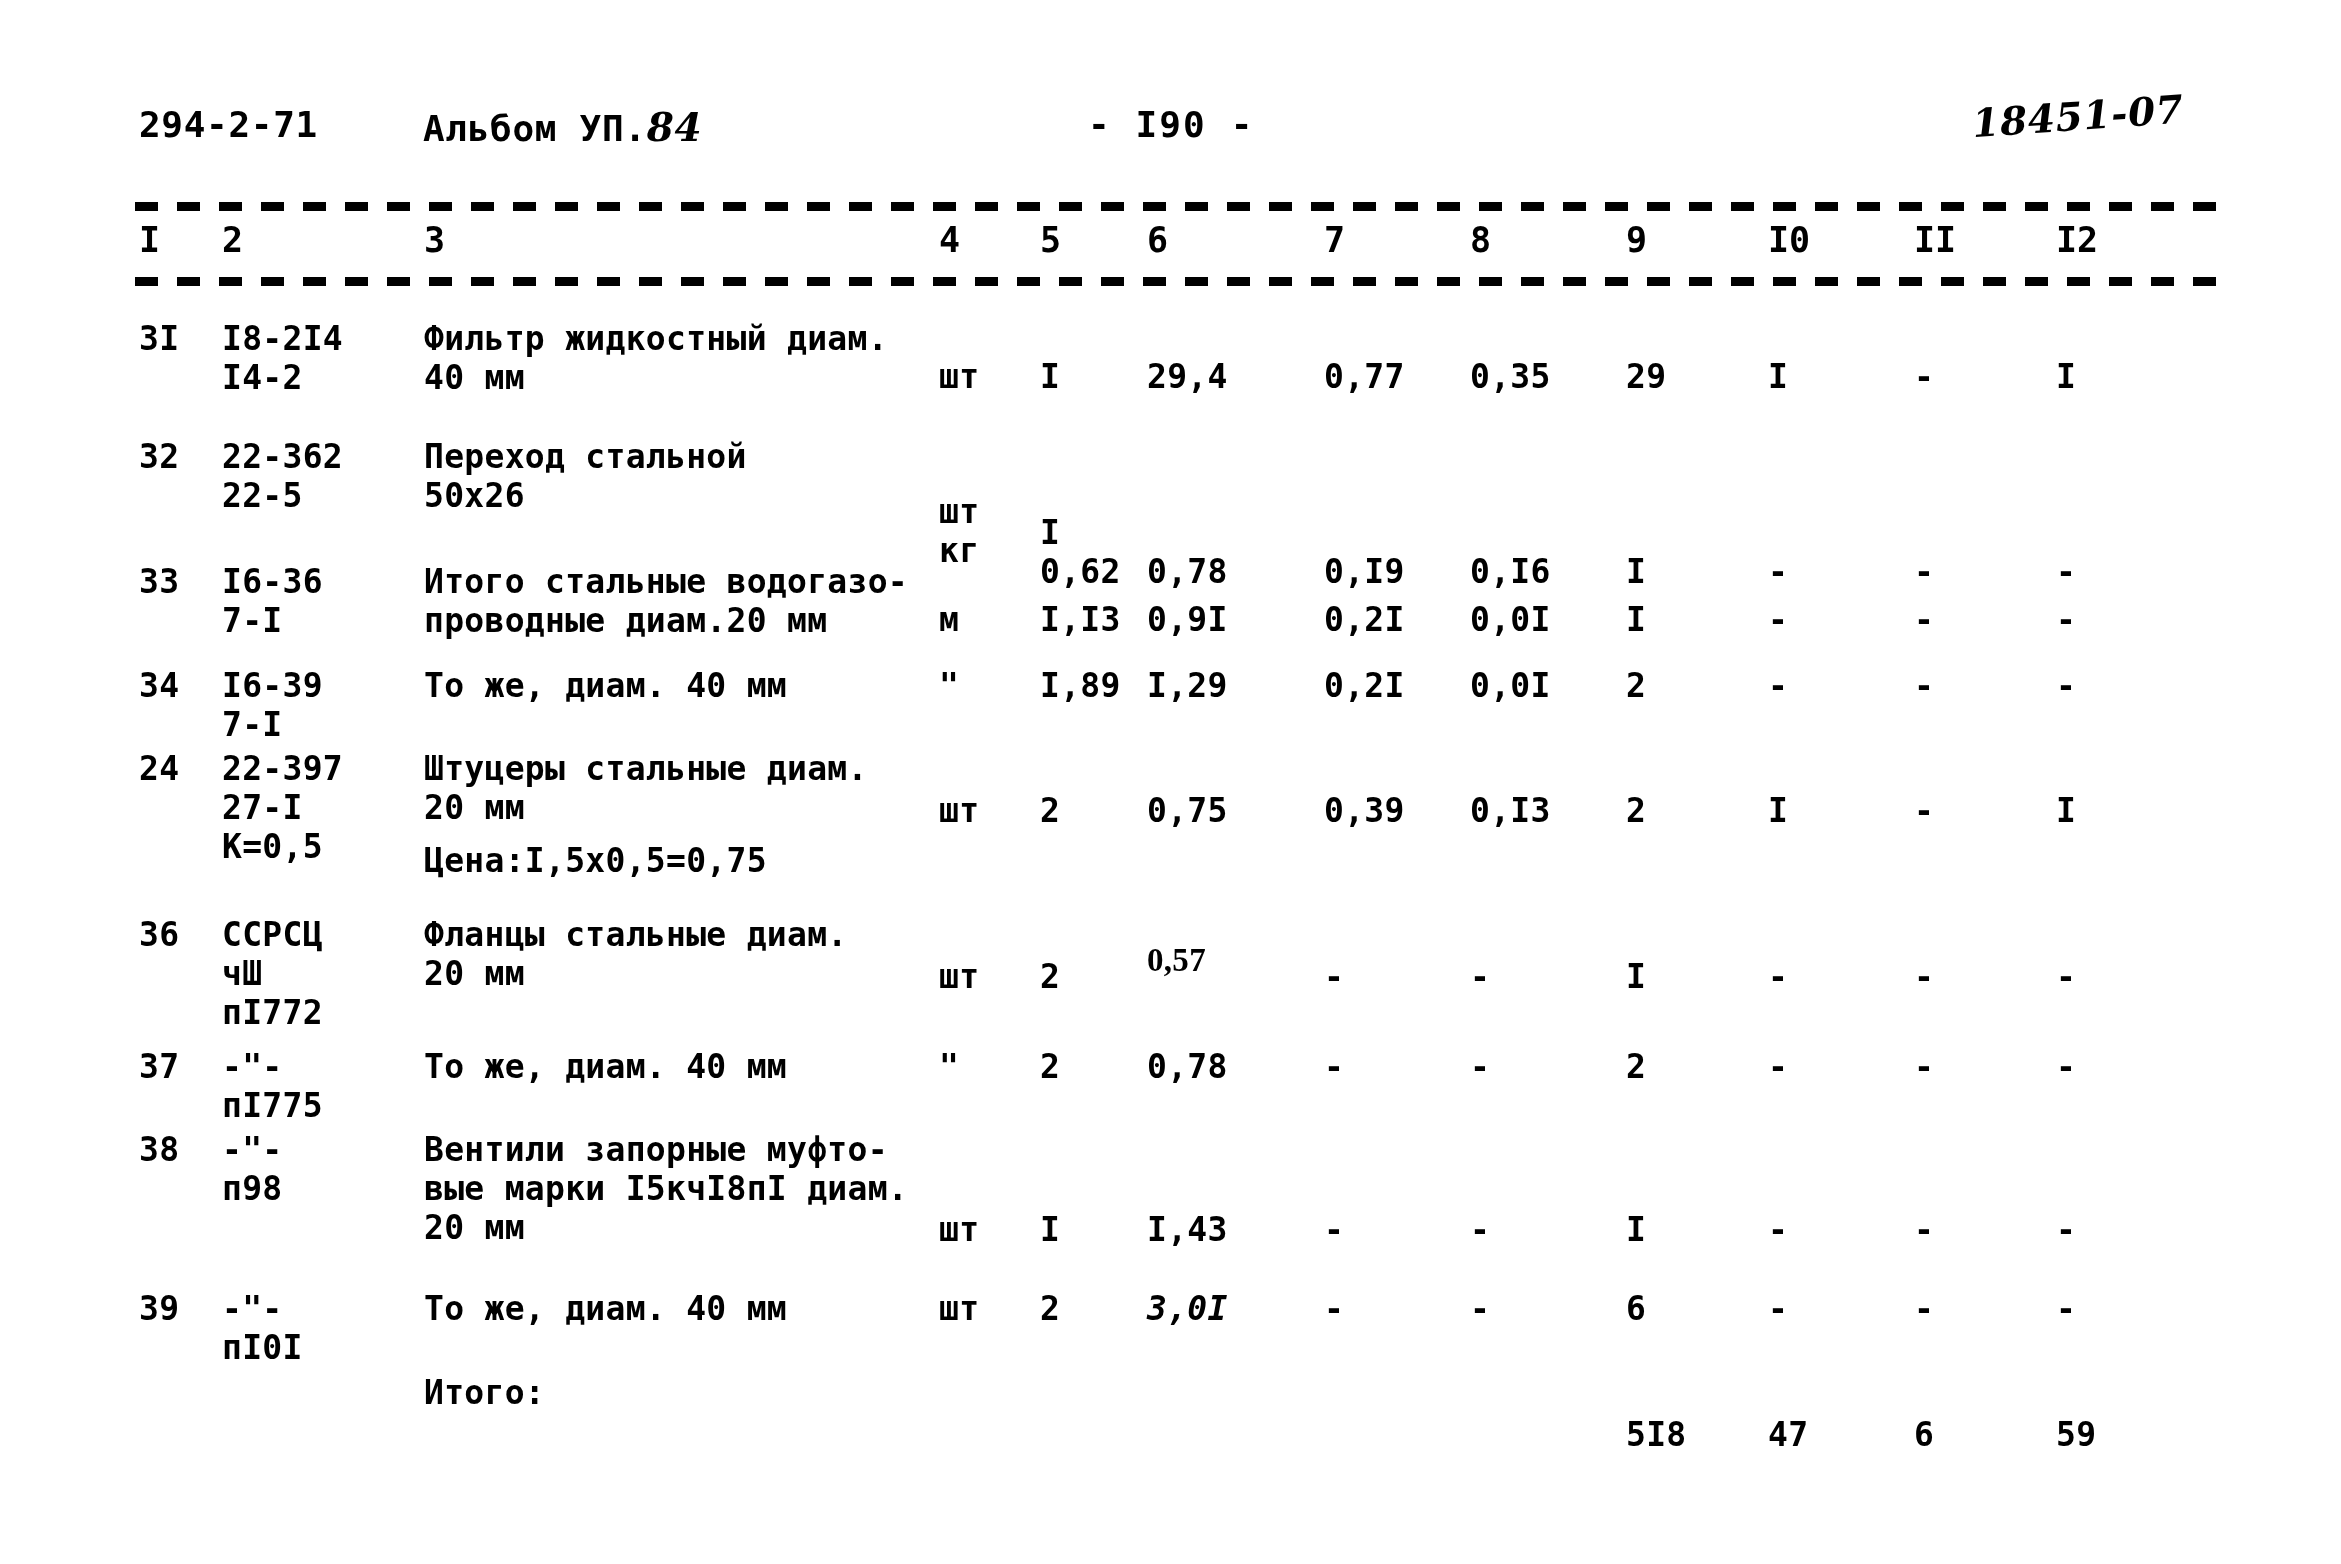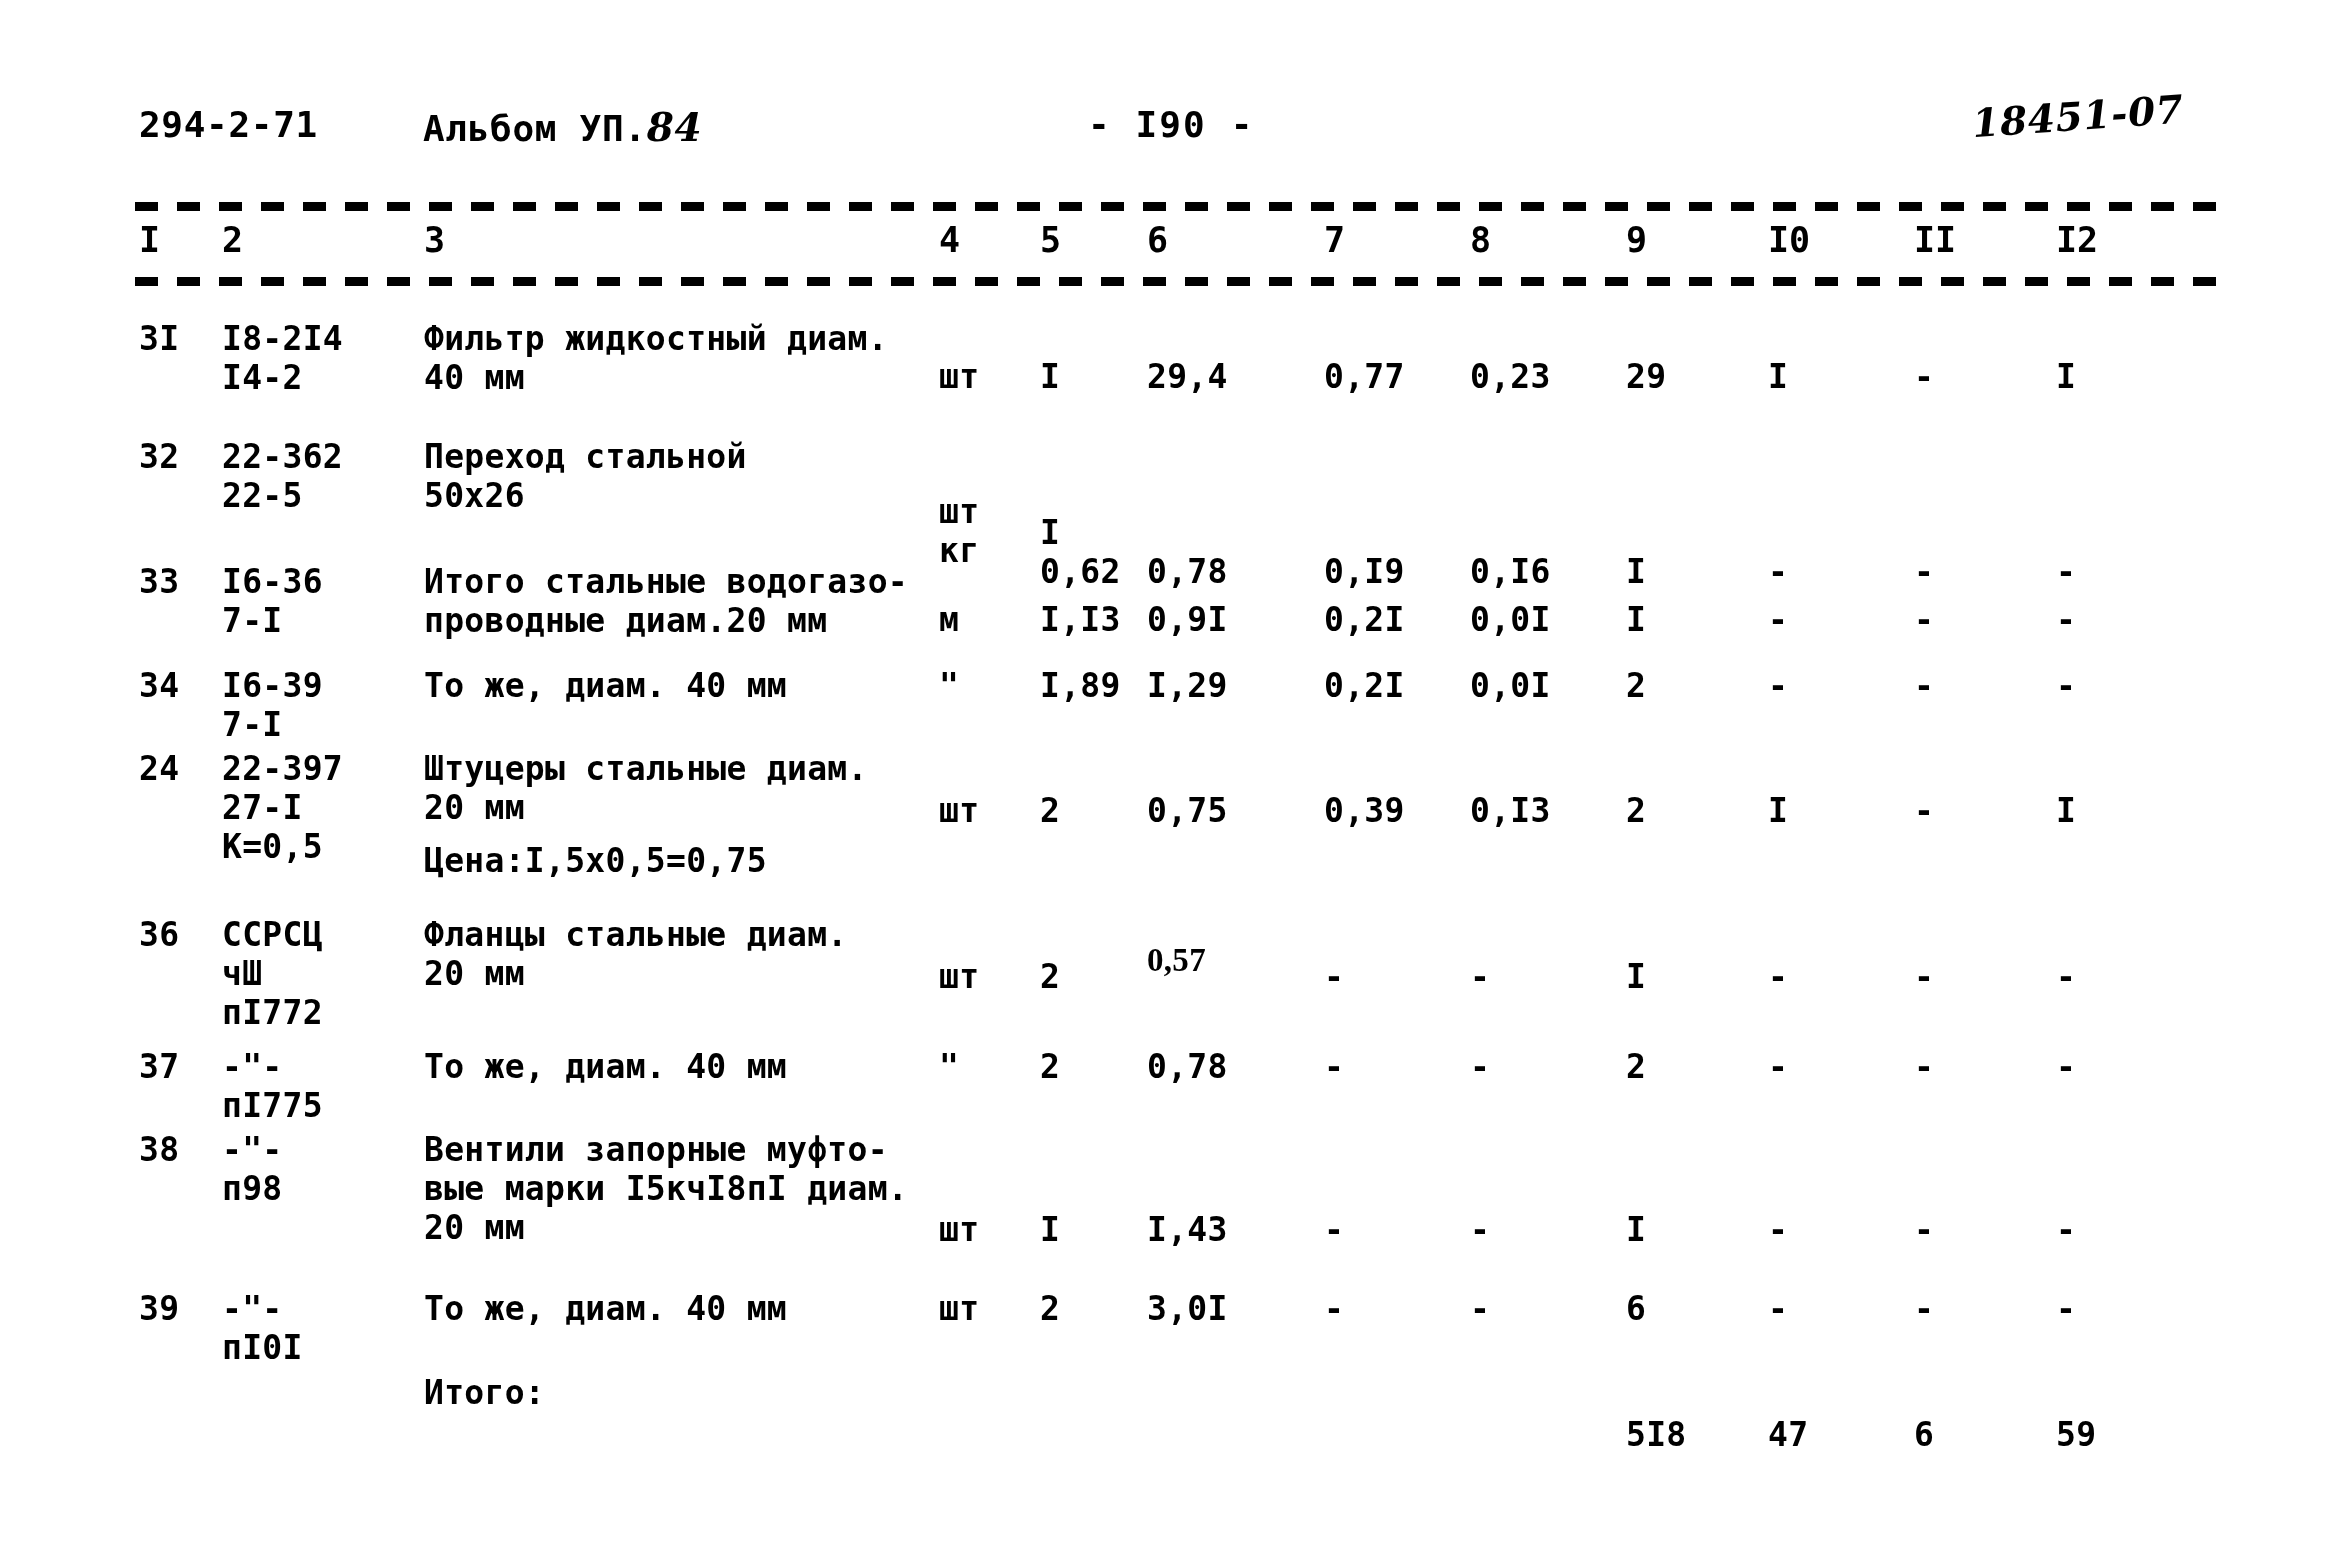--- a/index.html
+++ b/index.html
@@ -171,21 +171,21 @@
       <div class="row" style="position: absolute; top: 14px;">
         <div class="cell c-no" style="top: 0px;">3I</div>
         <div class="cell c-code" style="top: 0px;">I8-2I4
 I4-2</div>
         <div class="cell c-desc" style="top: 0px;">Фильтр жидкостный диам.
 40 мм</div>
         <div class="cell c-unit" style="top: 38px;">шт</div>
         <div class="cell c-q" style="top: 38px;">I</div>
         <div class="cell c-v6" style="top: 38px;">29,4</div>
         <div class="cell c-v7" style="top: 38px;">0,77</div>
-        <div class="cell c-v8" style="top: 38px;">0,23</div>
+        <div class="cell c-v8" style="top: 38px;">0,35</div>
         <div class="cell c-v9" style="top: 38px;">29</div>
         <div class="cell c-v10" style="top: 38px;">I</div>
         <div class="cell c-v11" style="top: 38px;">-</div>
         <div class="cell c-v12" style="top: 38px;">I</div>
       </div>
       <div class="row" style="position: absolute; top: 132px;">
         <div class="cell c-no" style="top: 0px;">32</div>
         <div class="cell c-code" style="top: 0px;">22-362
 22-5</div>
         <div class="cell c-desc" style="top: 0px;">Переход стальной
@@ -299,21 +299,21 @@
         <div class="cell c-v11" style="top: 80px;">-</div>
         <div class="cell c-v12" style="top: 80px;">-</div>
       </div>
       <div class="row" style="position: absolute; top: 984px;">
         <div class="cell c-no" style="top: 0px;">39</div>
         <div class="cell c-code" style="top: 0px;">-"-
 пI0I</div>
         <div class="cell c-desc" style="top: 0px;">То же, диам. 40 мм</div>
         <div class="cell c-unit" style="top: 0px;">шт</div>
         <div class="cell c-q" style="top: 0px;">2</div>
-        <div class="cell c-v6" style="top: 0px;">3,0I</div>
+        <div class="cell c-v6" style="top: 0px; font-style: italic;">3,0I</div>
         <div class="cell c-v7" style="top: 0px;">-</div>
         <div class="cell c-v8" style="top: 0px;">-</div>
         <div class="cell c-v9" style="top: 0px;">6</div>
         <div class="cell c-v10" style="top: 0px;">-</div>
         <div class="cell c-v11" style="top: 0px;">-</div>
         <div class="cell c-v12" style="top: 0px;">-</div>
       </div>
       <div class="row" style="position: absolute; top: 1068px;">
         <div class="cell c-desc">Итого:</div>
         <div class="cell c-v9" style="top: 42px;">5I8</div>

